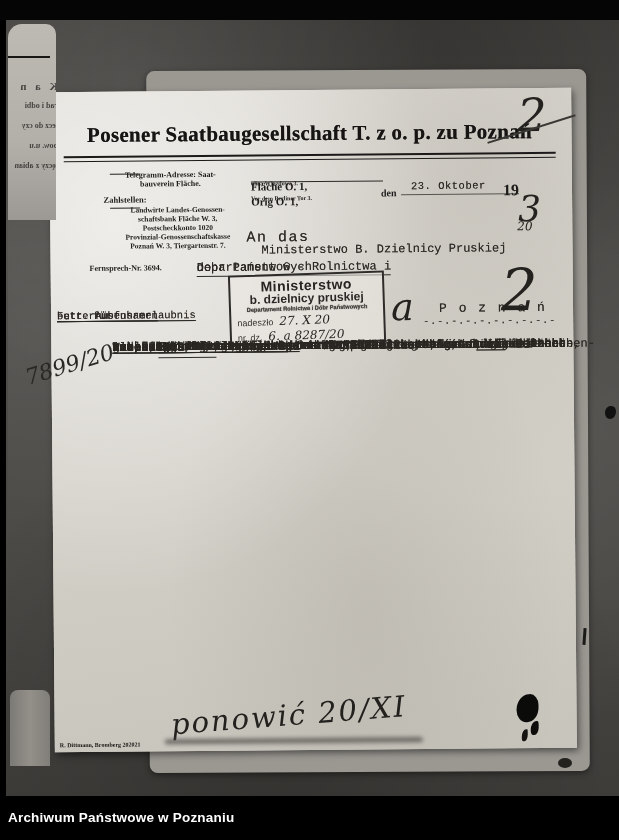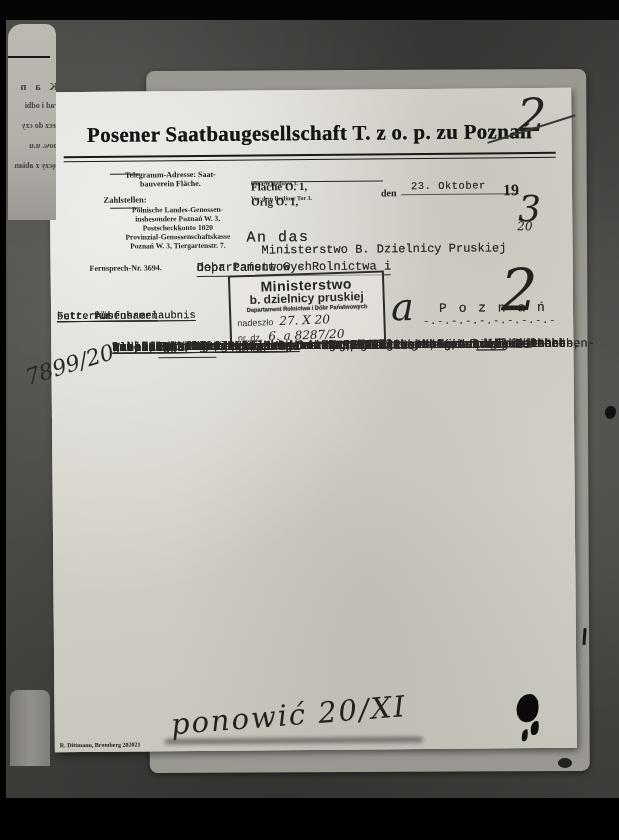--- a/index.html
+++ b/index.html
@@ -178,22 +178,22 @@
     <div class="info-col info-a">
       <span>
           <span class="line">Telegramm-Adresse: Saat-</span>
           <span class="line">bauverein Fläche.</span>
         </span>
       <span class="mini-rule"></span>
     </div>
     <div class="info-col info-b">
       <span class="heading">Zahlstellen:</span>
       <span>
-          <span class="line">Polnische Landes-Genossen-</span>
-          <span class="line">insbesondere Poznań W. 3,</span>
+          <span class="line">Landwirte Landes-Genossen-</span>
+          <span class="line">schaftsbank Fläche W. 3,</span>
           <span class="line">Postscheckkonto 1020</span>
           <span class="line">Provinzial-Genossenschaftskasse</span>
           <span class="line">Poznań W. 3, Tiergartenstr. 7.</span>
         </span>
       <span class="mini-rule"></span>
     </div>
     <div class="info-col info-c">Fernsprech-Nr. 3694.</div>
 
     <div class="dateline">
       <div class="city city1">
@@ -285,13 +285,16 @@
   </div>
   <div class="spine"></div>
   <div class="pillar"></div>
 
   <div class="margin-number hand">7899/20</div>
 
   <div class="speck-1"></div>
   <div class="speck-2"></div>
   <div class="speck-3"></div>
 
+  <div class="caption-bar">
+    <div class="caption">Archiwum Państwowe w Poznaniu</div>
+  </div>
 </div>
 
 </body></html>

